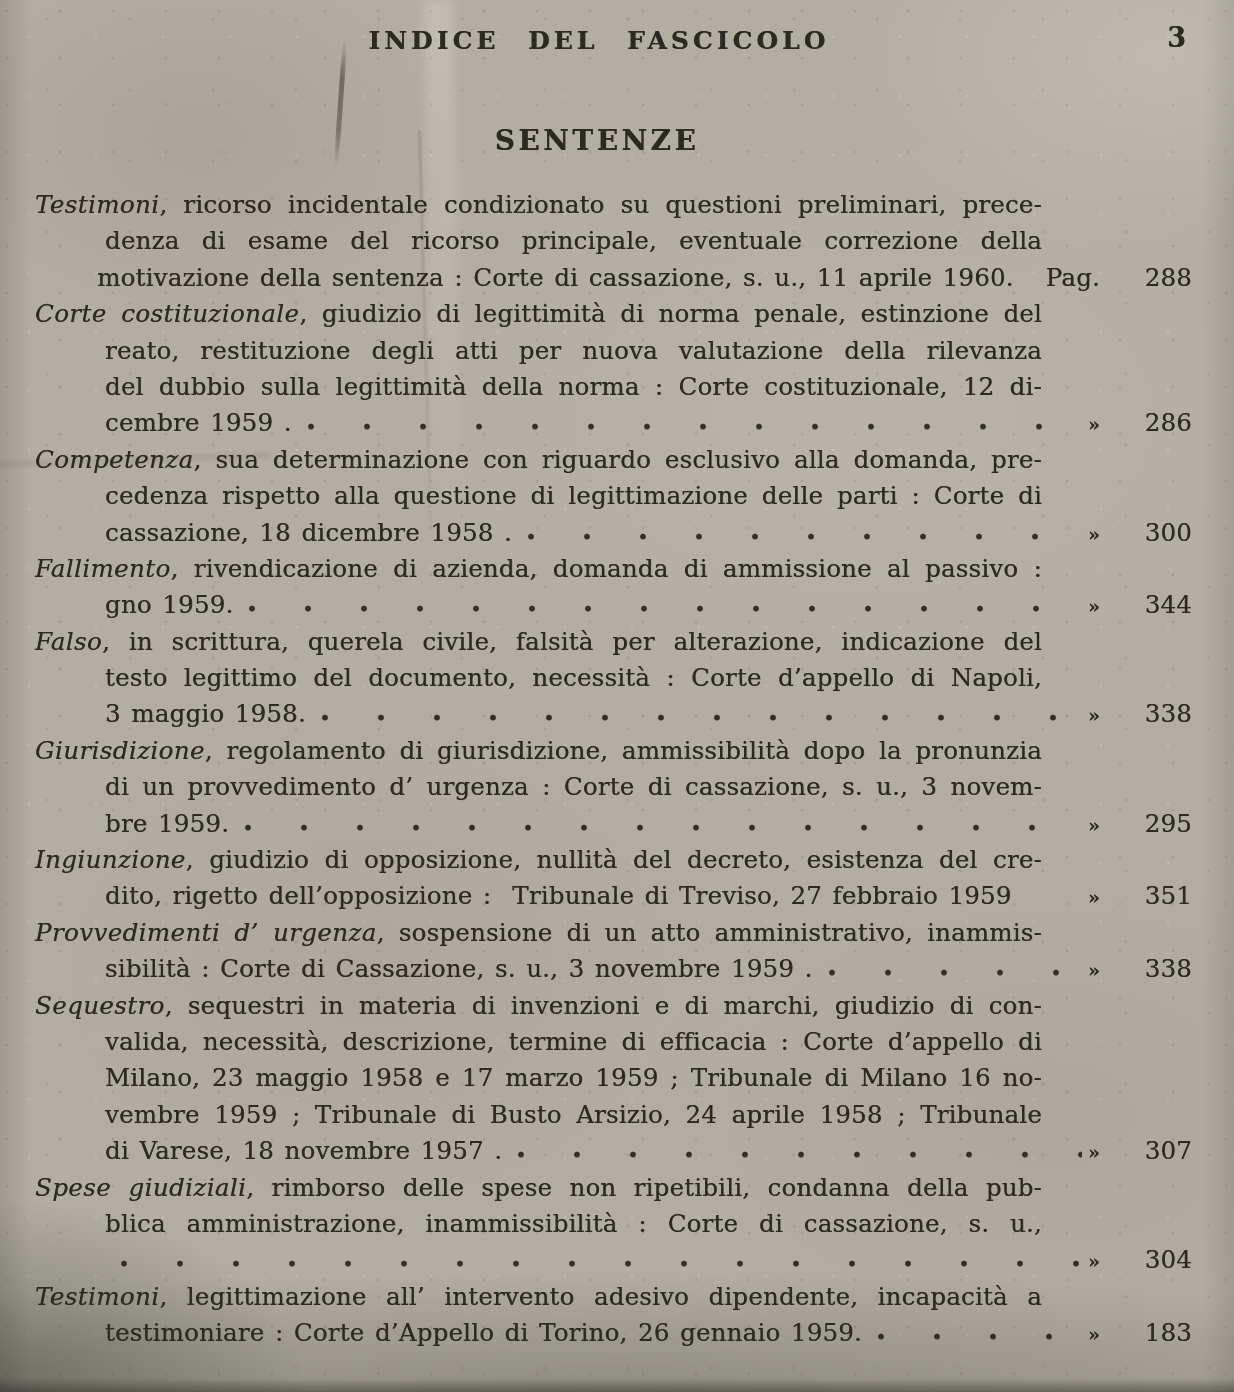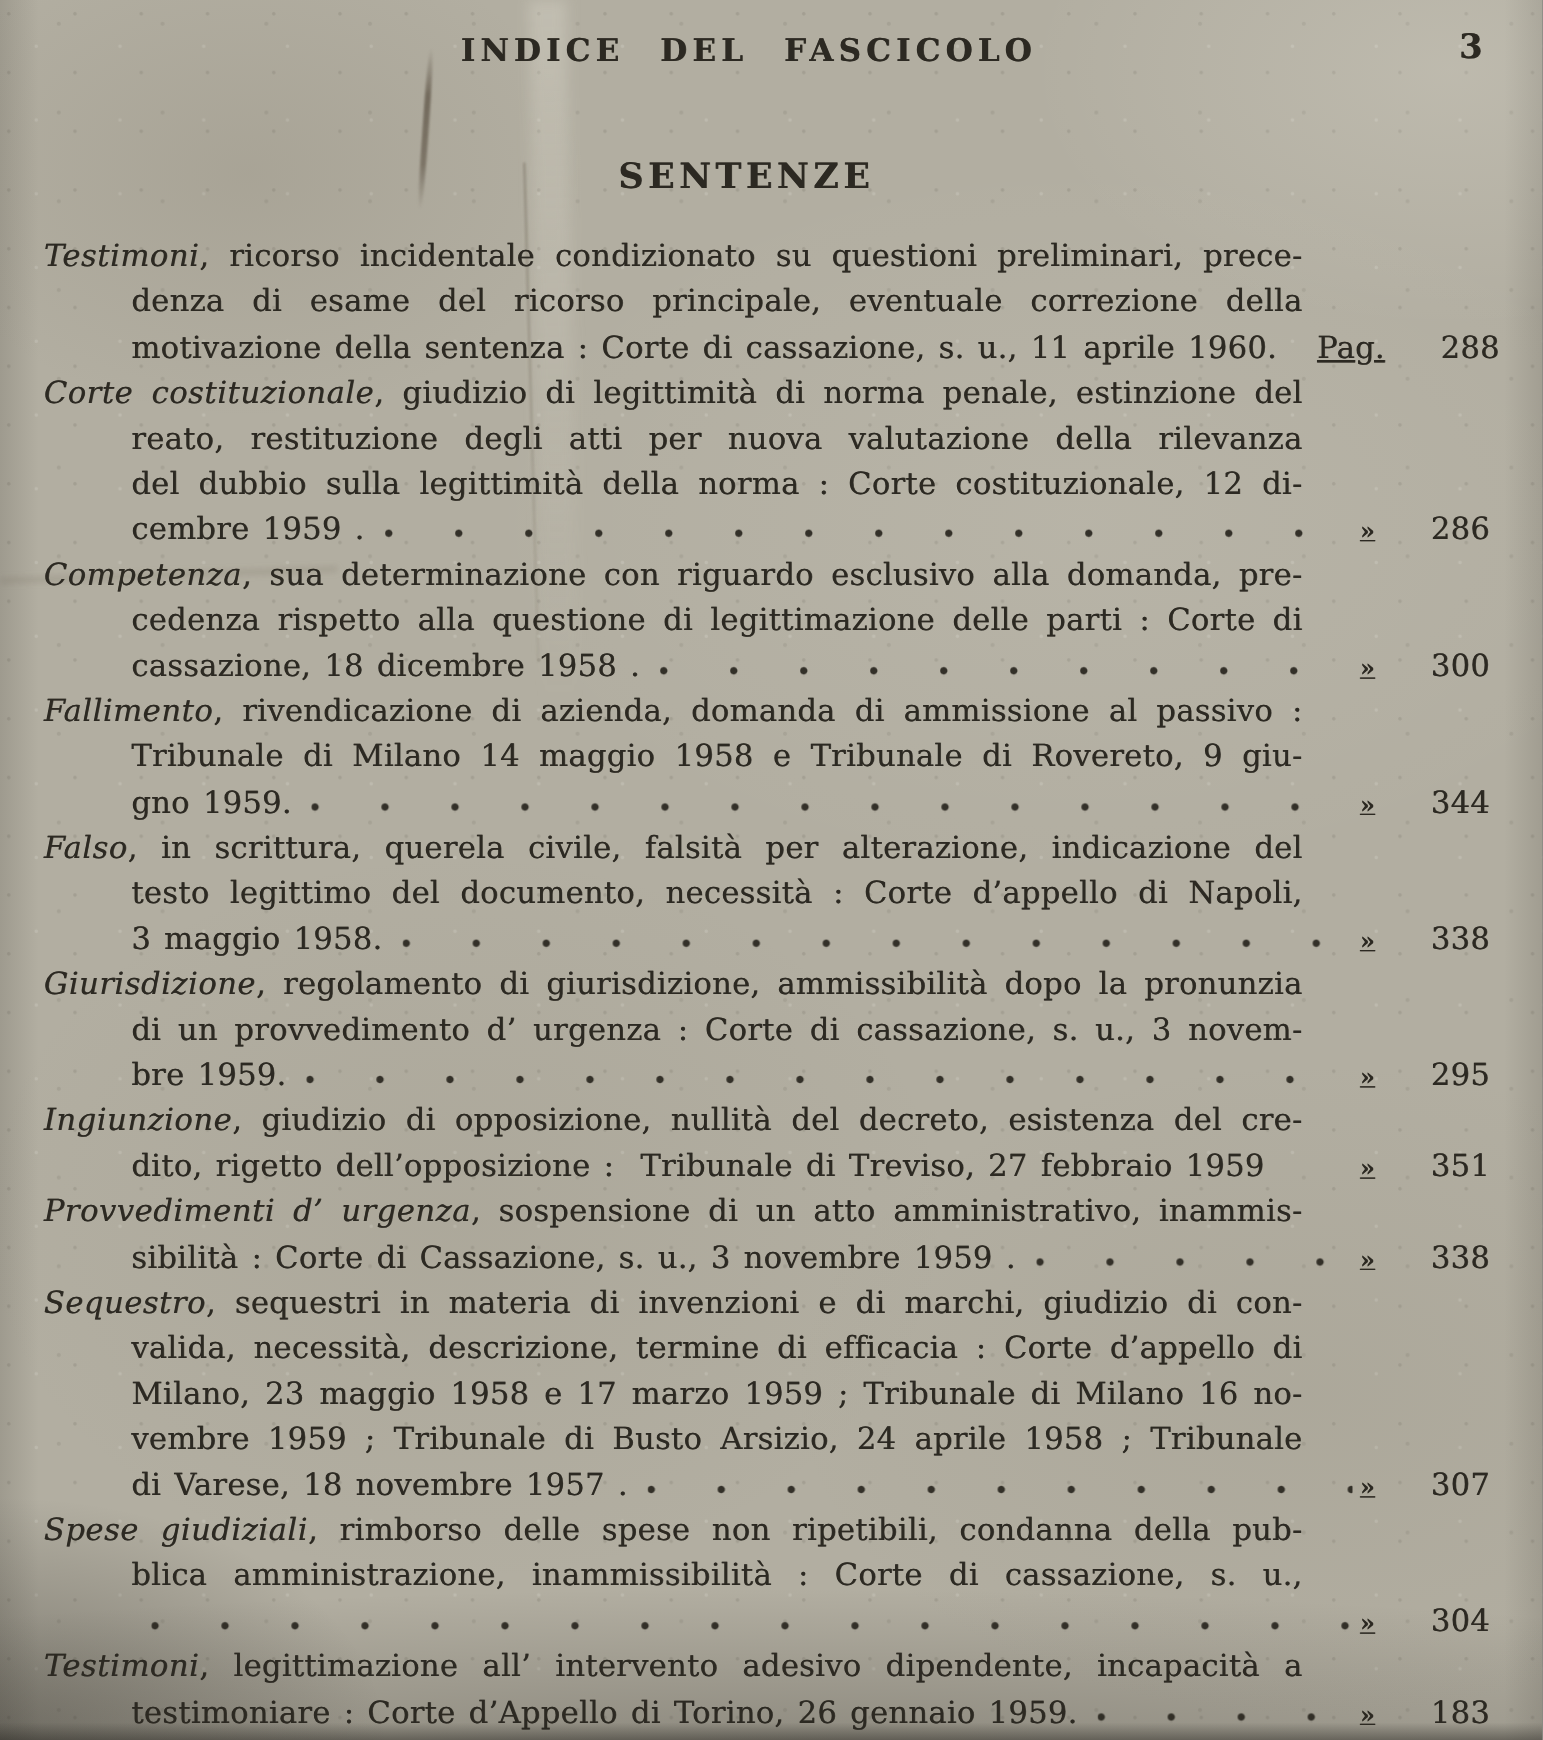--- a/index.html
+++ b/index.html
@@ -68,29 +68,29 @@
   }
 
   .entries{
     position:absolute;top:187px;left:35px;width:1157px;
     font-size:24.5px;letter-spacing:0.2px;word-spacing:2.5px;
     text-shadow:0.35px 0 0.3px rgba(44,41,34,0.7);
   }
   .line{height:36.4px;line-height:36.4px;overflow:visible;}
   .line.just{text-align:justify;text-align-last:justify;padding-right:150px;}
   .line.indent{padding-left:70px;}
-  .line.ref{display:flex;align-items:baseline;}
+  .line.ref{display:flex;align-items:baseline;justify-content:flex-end;}
   .line.ref .t{flex:0 0 auto;white-space:pre;}
   .leader{
     flex:1 1 0;height:8px;min-width:10px;margin:0 6px 0 16px;
     background-image:radial-gradient(circle at 3px 3.6px, rgba(44,41,34,0.95) 2.4px, rgba(44,41,34,0) 3.4px);
     background-size:56px 8px;background-repeat:repeat-x;background-position:0 100%;
   }
   .leader.nodots{background:none;}
-  .marker{flex:0 0 auto;text-decoration:underline;}
+  .marker{flex:0 0 auto;}
   .marker.ditto{font-size:19px;font-weight:bold;}
   .page-ref{flex:0 0 92px;text-align:right;}
   i.term{font-style:italic;letter-spacing:0.4px;}
 </style>
 </head>
 <body>
 
 <div class="page">
   <div class="texture crease-pale-band"></div>
   <div class="texture crease-dark-top"></div>
@@ -121,21 +121,20 @@
       </div>
       <div class="line just"><span class="t"><i class="term">Competenza</i>, sua determinazione con riguardo esclusivo alla domanda, pre-</span></div>
       <div class="line just indent"><span class="t">cedenza rispetto alla questione di legittimazione delle parti : Corte di</span></div>
       <div class="line ref indent">
         <span class="t">cassazione, 18 dicembre 1958 .</span>
         <span class="leader"></span>
         <span class="marker ditto">»</span>
         <span class="page-ref">300</span>
       </div>
       <div class="line just"><span class="t"><i class="term">Fallimento</i>, rivendicazione di azienda, domanda di ammissione al passivo :</span></div>
-      <div class="line just indent"><span class="t">Tribunale di Milano 14 maggio 1958 e Tribunale di Rovereto, 9 giu-</span></div>
       <div class="line ref indent">
         <span class="t">gno 1959.</span>
         <span class="leader"></span>
         <span class="marker ditto">»</span>
         <span class="page-ref">344</span>
       </div>
       <div class="line just"><span class="t"><i class="term">Falso</i>, in scrittura, querela civile, falsità per alterazione, indicazione del</span></div>
       <div class="line just indent"><span class="t">testo legittimo del documento, necessità : Corte d’appello di Napoli,</span></div>
       <div class="line ref indent">
         <span class="t">3 maggio 1958.</span>

